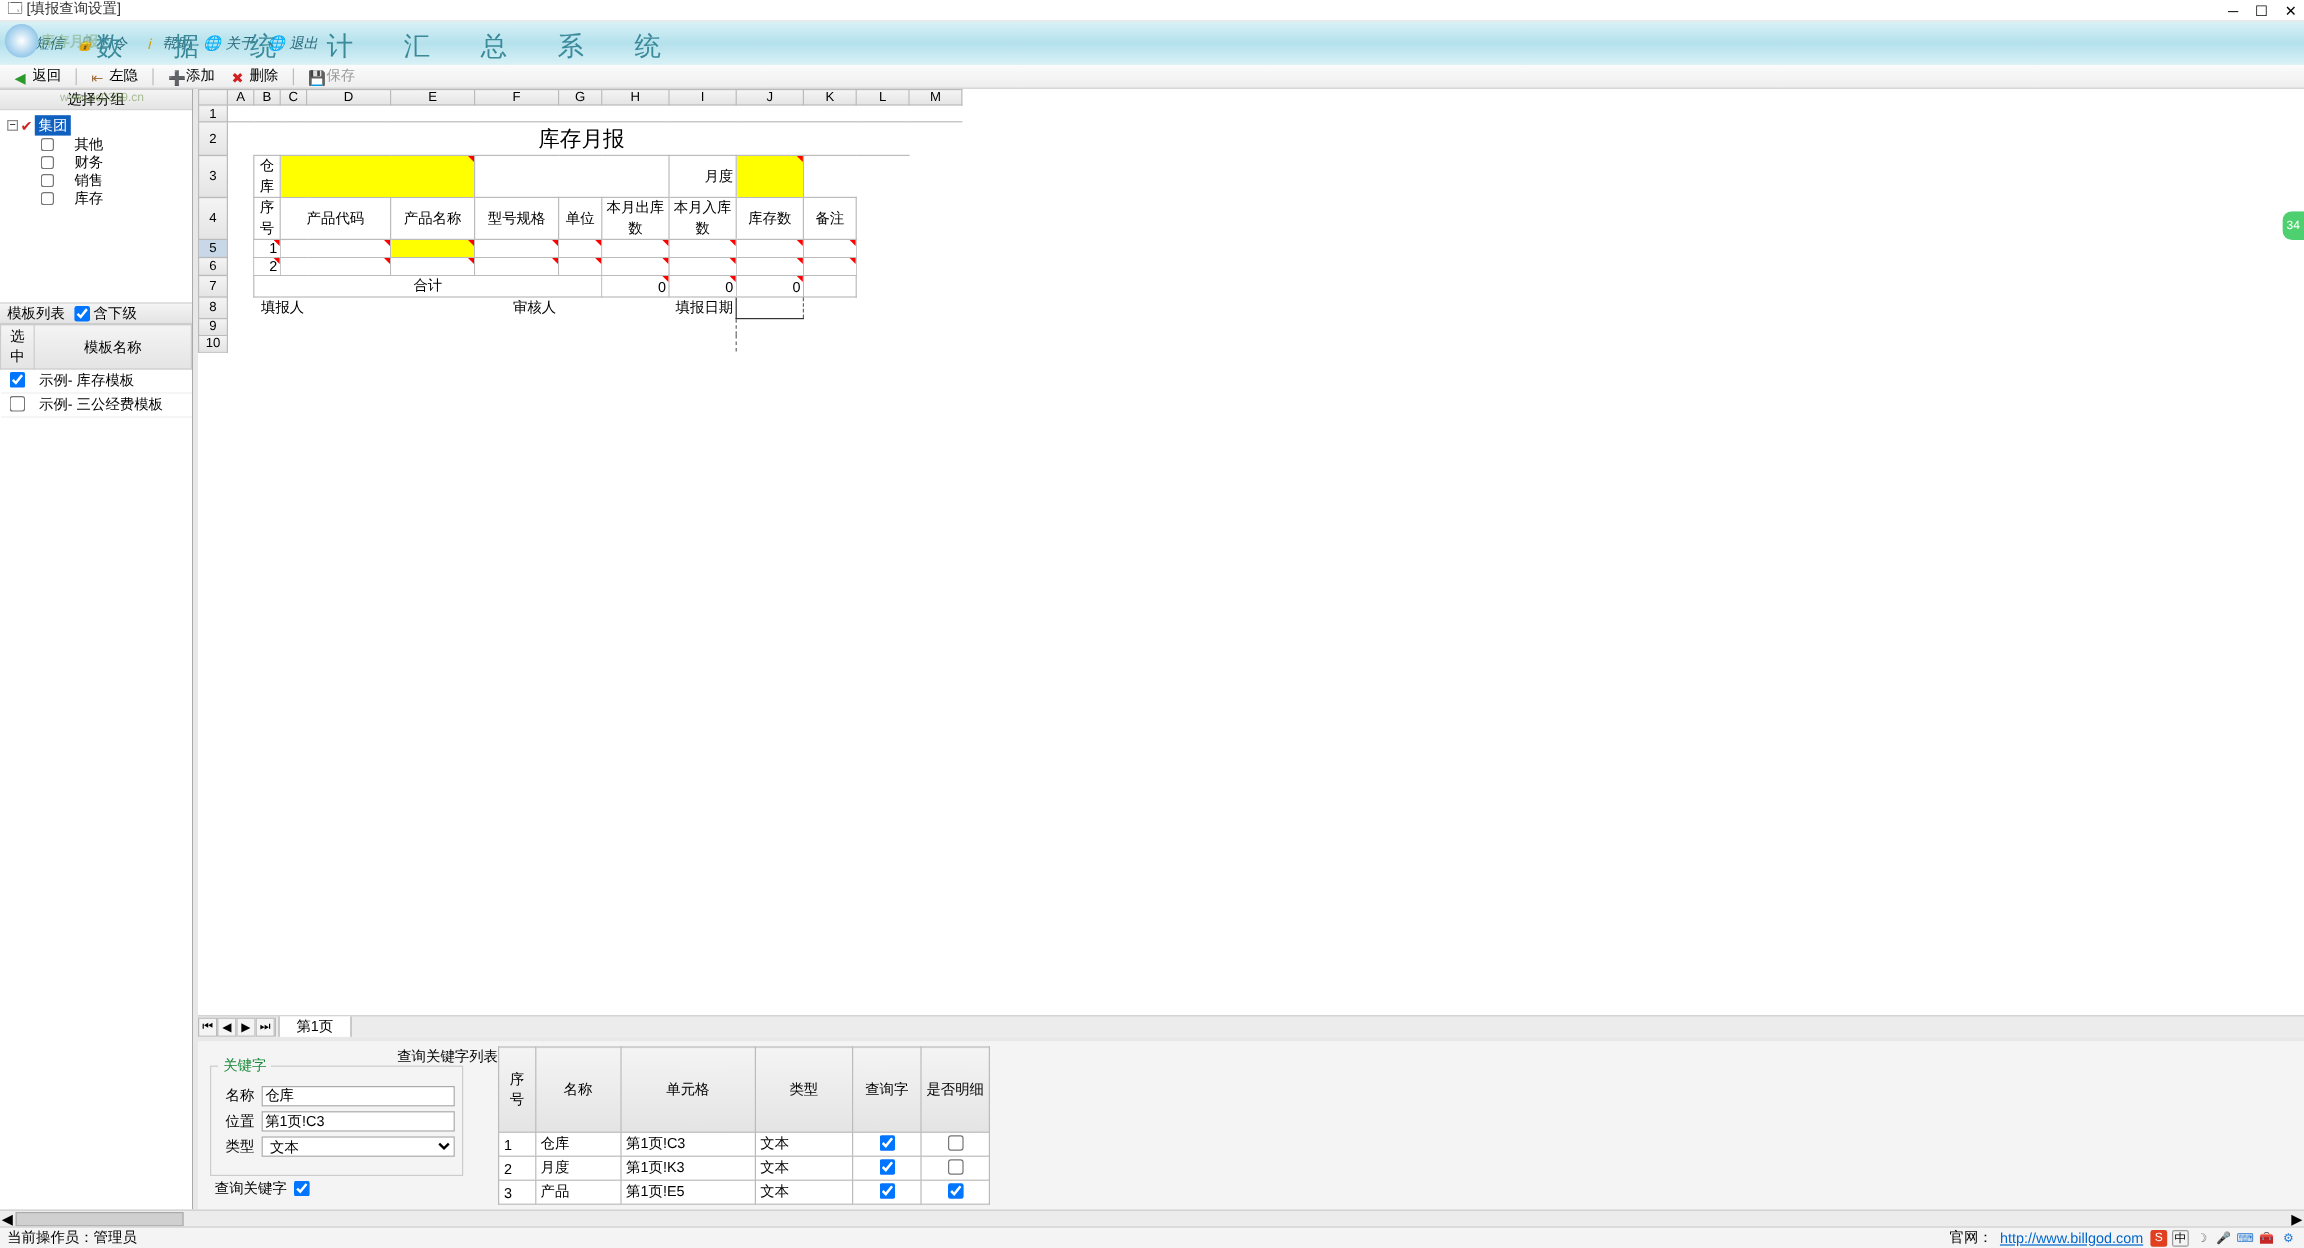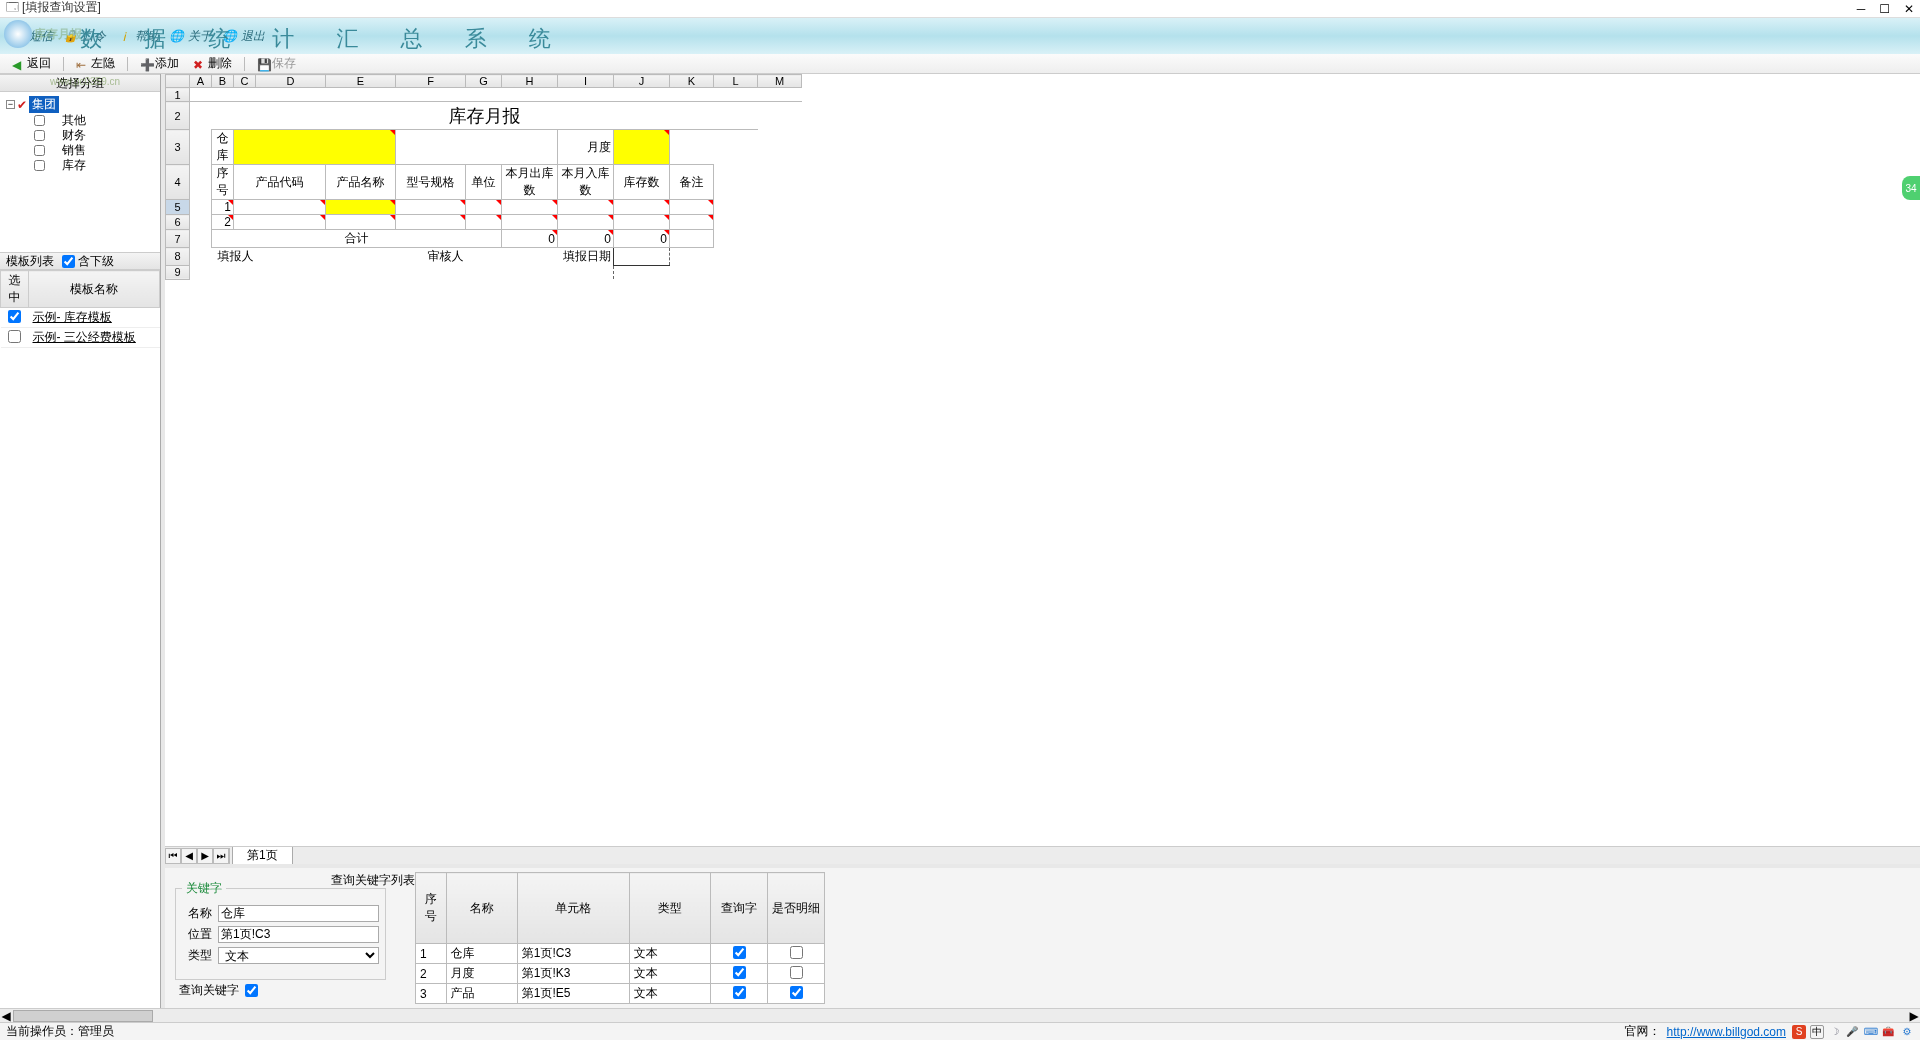--- a/index.html
+++ b/index.html
@@ -42,21 +42,21 @@
 .tree-root .label { background: #1060c0; color: #fff; padding: 0 3px; }
 .tree-children { padding-left: 28px; }
 .tree-item { display: flex; align-items: center; gap: 17px; line-height: 15px; }
 .tree-item input { width: 11px; height: 11px; }
 
 .template-hdr { height: 18px; background: linear-gradient(#f4f4f4,#e4e4e4); border-top: 1px solid #ccc; border-bottom: 1px solid #ccc; display: flex; align-items: center; padding: 0 6px; gap: 8px; }
 .template-hdr label { display: flex; align-items: center; gap: 3px; }
 .template-table { flex: 1; background: #fff; overflow: auto; }
 .ttbl { width: 100%; border-collapse: collapse; }
 .ttbl th { background: linear-gradient(#f4f4f4,#e4e4e4); border: 1px solid #ccc; font-weight: normal; padding: 1px 4px; }
-.ttbl td { border-bottom: 1px solid #eee; padding: 1px 4px; text-decoration: underline; }
+.ttbl td { border-bottom: 1px solid #eee; padding: 1px 4px; }
 .ttbl td.ck { width: 24px; text-align: center; }
 
 
 .sheet-wrap { flex: 1; overflow: auto; background: #fff; }
 .sheet { border-collapse: collapse; }
 .sheet th { background: linear-gradient(#f4f4f4,#e4e4e4); border: 1px solid #bbb; font-weight: normal; font-size: 11px; text-align: center; }
 .sheet .rowhdr { background: linear-gradient(#f4f4f4,#e4e4e4); border: 1px solid #bbb; text-align: center; width: 24px; font-size: 11px; }
 .sheet td { border: 1px solid #bbb; height: 14px; padding: 0 2px; font-size: 12px; text-align: center; background: #fff; }
 .sheet .title-cell { border: 1px solid #bbb; font-size: 18px; height: 28px; }
 .sheet .ylw { background: #ffff00; }
@@ -342,20 +342,25 @@
           <td colspan="2" style="text-align:right;border:none">填报人</td>
               <td style="border:none"></td>
           <td colspan="2" style="text-align:right;border:none">审核人</td>
               <td style="border:none"></td>
           <td colspan="2" style="text-align:right;border:none" class="dashed-r">填报日期</td>
           <td style="border-top:1px solid #333;border-left:1px solid #333;border-right:1px solid #333;border-bottom:1px solid #333" class="dashed-r"></td>
           <td colspan="2" style="border:none"></td>
         </tr>
         <tr>
               <td class="rowhdr">9</td>
+              <td colspan="9" style="border:none" class="dashed-r"></td>
+              <td colspan="4" style="border:none"></td>
+            </tr>
+        <tr>
+              <td class="rowhdr">10</td>
               <td colspan="9" style="border:none" class="dashed-r"></td>
               <td colspan="4" style="border:none"></td>
             </tr>
       </tbody>
         </table>
     </div>
 
     <div class="sheet-tabs">
       <div class="nav">
         <span>⏮</span>

